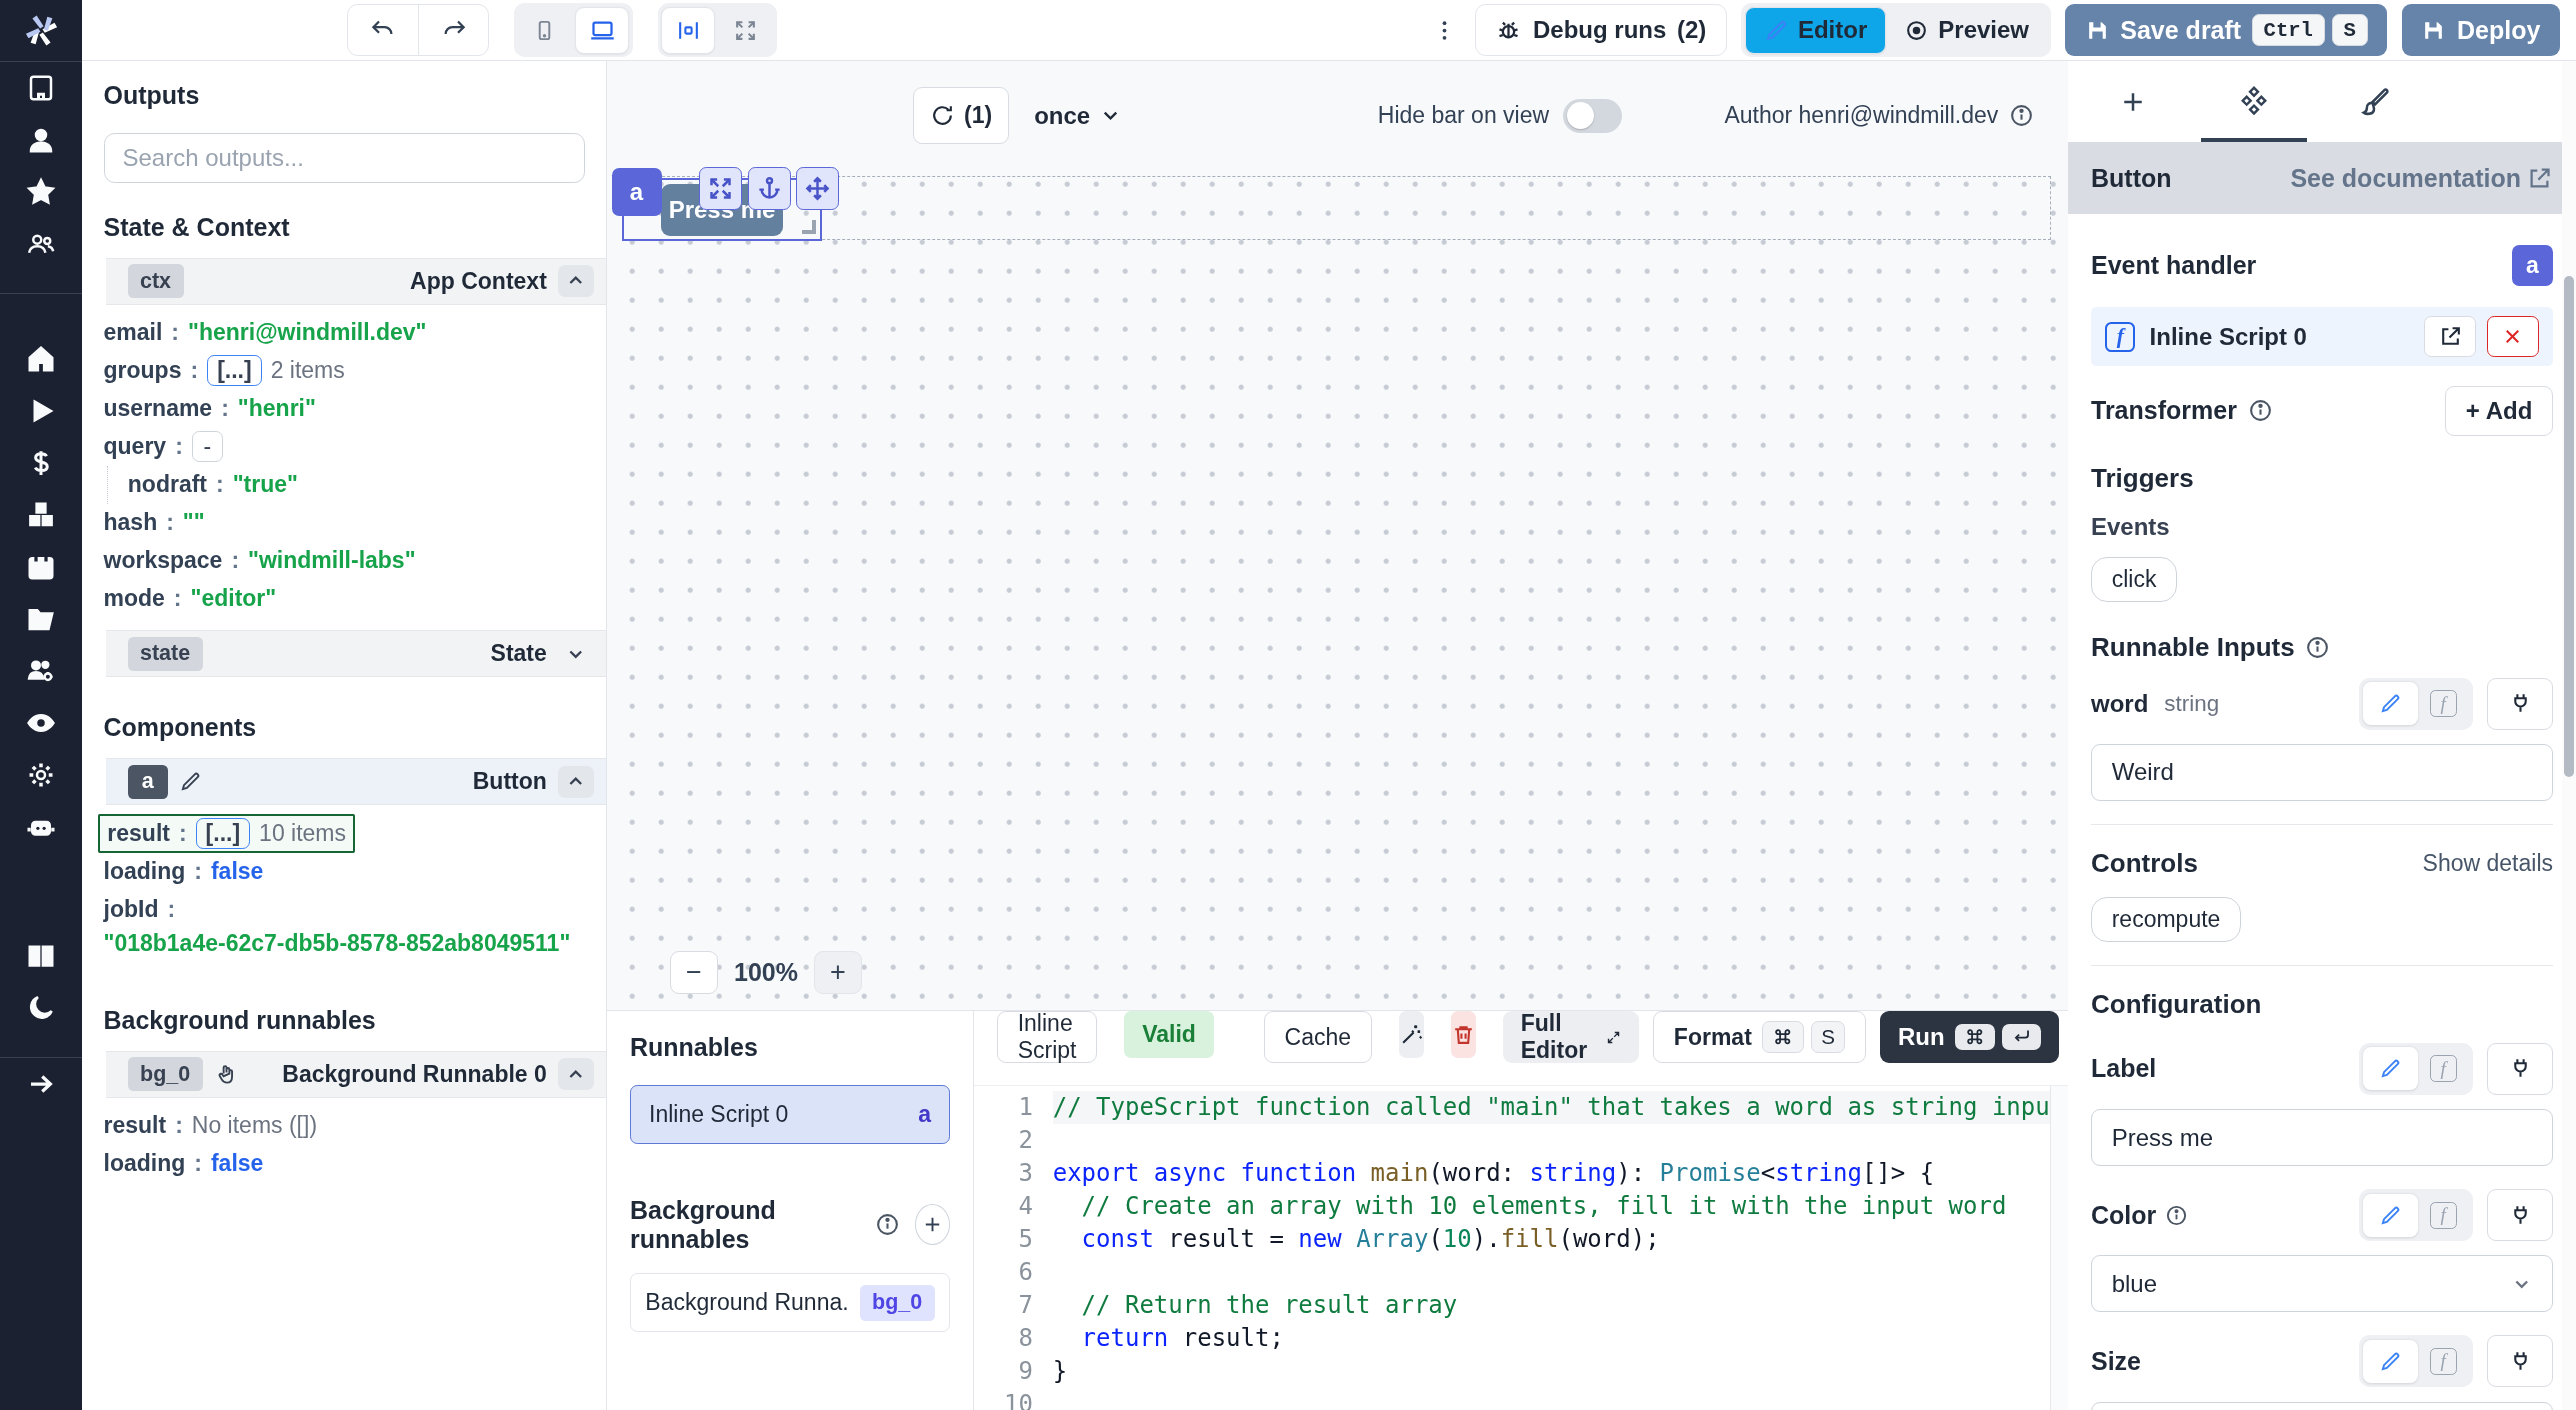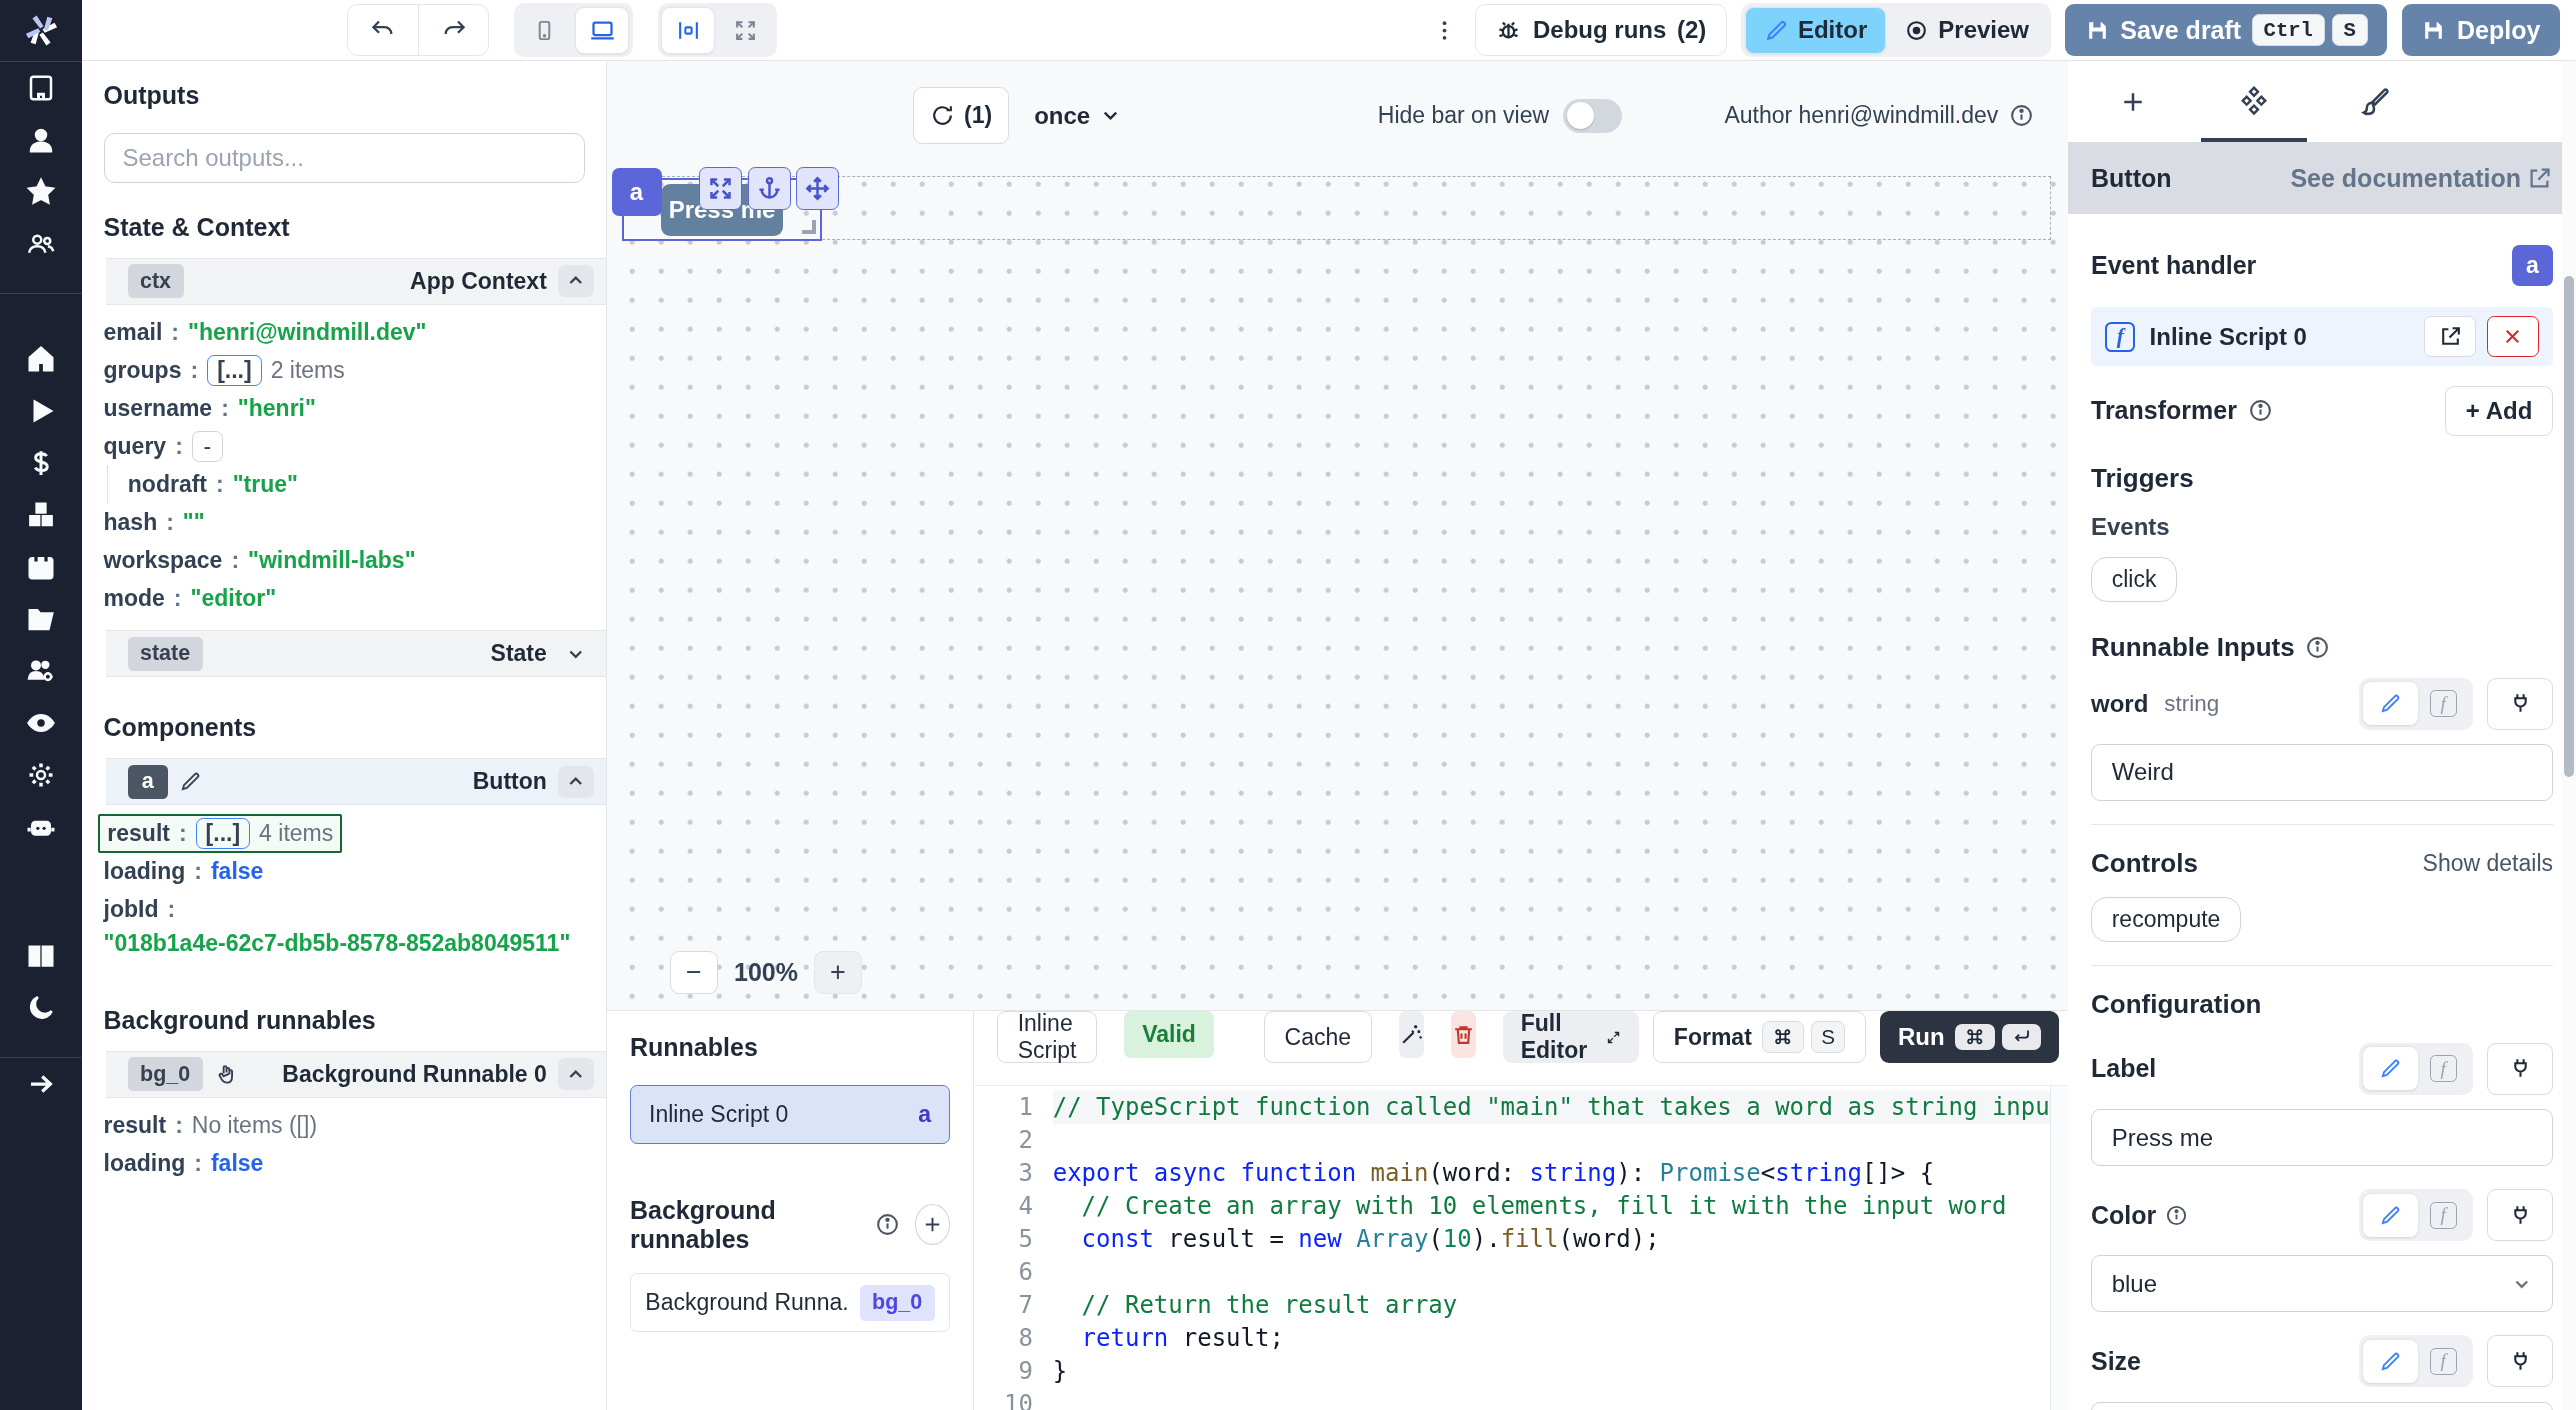--- a/index.html
+++ b/index.html
@@ -24,21 +24,21 @@
   .undo-redo .ur-btn { width:70px; height:50px; display:flex; align-items:center; justify-content:center; color:#334155; cursor:pointer; }
   .undo-redo .ur-btn + .ur-btn { border-left:0.9px solid #e2e5ea; }
   .seg-group { display:flex; align-items:center; background:#eef0f3; border-radius:10.7px; padding:3.6px; gap:3.6px; }
   .seg-btn { width:54px; height:47px; border-radius:9px; display:flex; align-items:center; justify-content:center; color:#7c8594; cursor:pointer; }
   .seg-btn.active { background:#fff; border:0.9px solid #e2e5ea; color:#2563eb; box-shadow:0 0.9px 1.8px rgba(0,0,0,.06); }
   .tb-right { margin-left:auto; display:flex; align-items:center; gap:14.3px; padding-right:16px; }
   .kebab { width:32px; height:50px; display:flex; align-items:center; justify-content:center; color:#334155; cursor:pointer; }
   .debug-btn { display:flex; align-items:center; gap:10.7px; height:52px; background:#fff; border:0.9px solid #e2e5ea; border-radius:10.7px; padding:0 19.7px; font-size:24px; font-weight:bold; color:#1f2937; cursor:pointer; }
   .ep-group { display:flex; align-items:center; background:#eef0f3; border-radius:10.7px; padding:3.6px; }
   .ep-btn { display:flex; align-items:center; gap:9px; height:47px; padding:0 18px; border-radius:9px; font-size:24px; font-weight:bold; color:#1f2937; cursor:pointer; }
-  .ep-btn.active { background:#7dd3fc; border:0.9px solid #e2e5ea; box-shadow:0 0.9px 1.8px rgba(0,0,0,.06); }
+  .ep-btn.active { background:#0ea5e9; border:0.9px solid #e2e5ea; box-shadow:0 0.9px 1.8px rgba(0,0,0,.06); }
   .slate-btn { display:flex; align-items:center; gap:10.7px; height:52px; border-radius:9px; background:#6684aa; color:#fff; font-size:25px; font-weight:bold; padding:0 19.7px; cursor:pointer; }
   .kbd { background:#eef0f3; border:0.9px solid #d8dce2; border-radius:7.2px; color:#1f2937; font-family:"Liberation Mono",monospace; font-size:20.6px; padding:3.6px 10.7px; }
   .slate-btn .kbd { background:#f4f6f8; }
 
   
   .left-panel { position:absolute; left:82px; top:61px; width:525px; bottom:0; background:#fff; border-right:0.9px solid #e2e5ea; overflow:hidden; font-size:23px; }
   .lp-pad { padding:0 21.5px; }
   .lp-h { font-size:25px; font-weight:bold; color:#1f2937; }
   .search-input { width:100%; height:50px; border:0.9px solid #cfd4db; border-radius:10.7px; padding:0 18px; font-size:24px; color:#374151; font-family:"Liberation Sans",sans-serif; }
   .search-input::placeholder { color:#9aa3b0; }
@@ -483,21 +483,21 @@
           <svg width="21.5" height="21.5" viewBox="0 0 24 24" fill="none" stroke="currentColor" stroke-width="2.6">
             <path d="M6 14.5l6-6 6 6"></path>
           </svg>
         </span>
       </div>
       <div class="kv-rows">
         <div class="kv-row hl">
           <span class="kv-key">result</span>
           <span class="kv-colon">:</span>
           <span class="arr-badge">[...]</span>
-          <span class="v-gray">4 items</span>
+          <span class="v-gray">10 items</span>
         </div>
         <div class="kv-row">
           <span class="kv-key">loading</span>
           <span class="kv-colon">:</span>
           <span class="v-blue">false</span>
         </div>
         <div class="kv-row">
           <span class="kv-key">jobId</span>
           <span class="kv-colon">:</span>
         </div>

